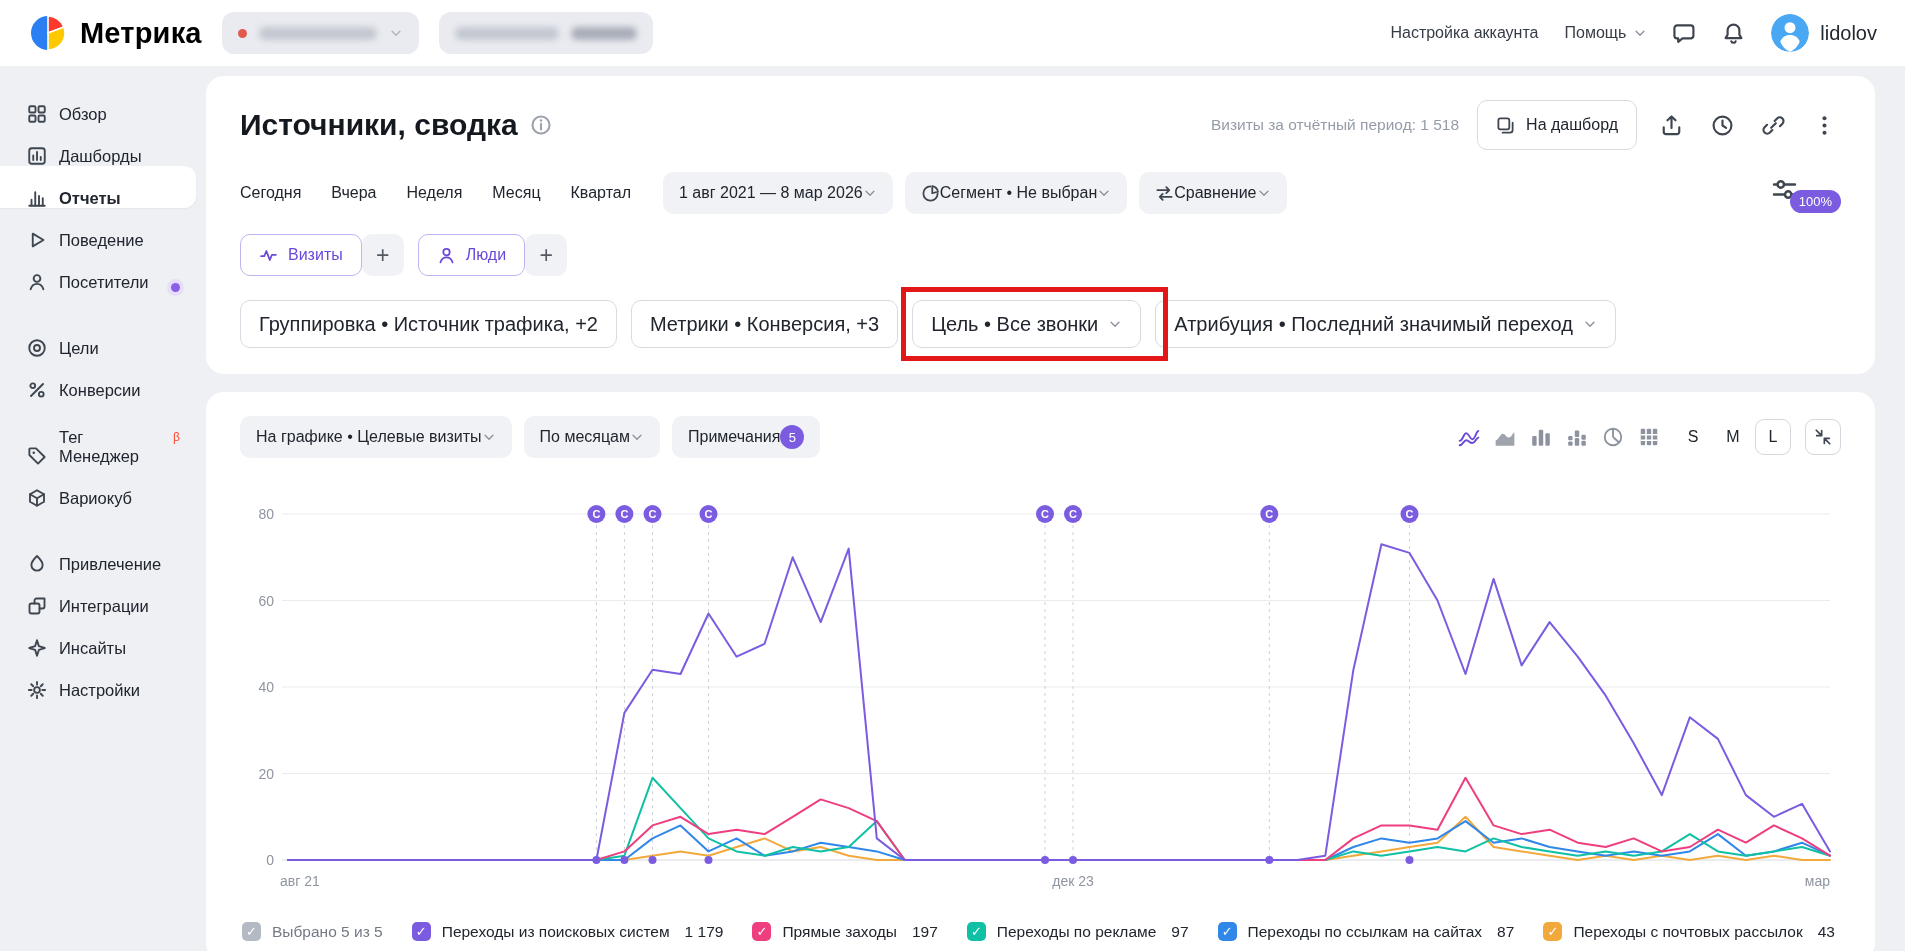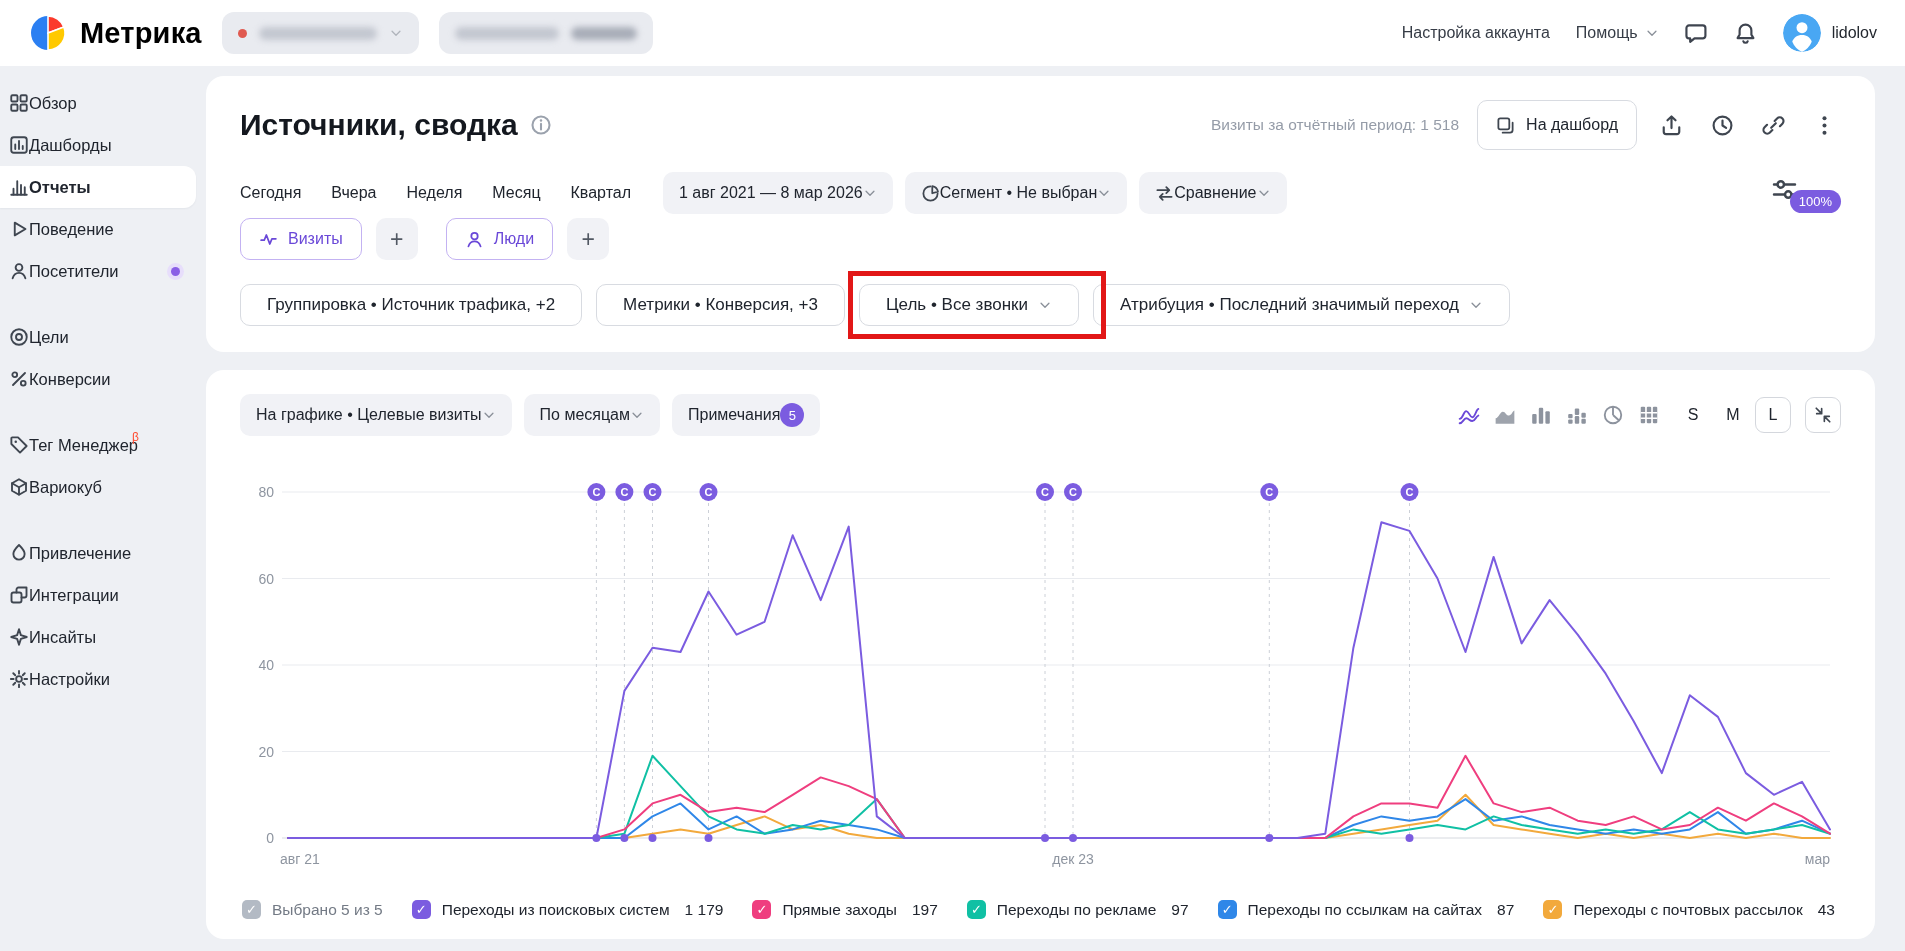--- a/index.html
+++ b/index.html
@@ -24,28 +24,28 @@
   .counter-pill .chev{opacity:.6}
   .blur-blob{height:13px;border-radius:7px;background:#c3c7d0;filter:blur(3px)}
   .b1{width:118px}.b2{width:104px}.b3{width:66px;background:#a8adb8}
   .red-dot{width:9px;height:9px;border-radius:50%;background:#e05a50;flex:none}
   .topbar-right{margin-left:auto;display:flex;align-items:center;gap:26px}
   .topbar-link{font-size:16px;color:#363c46;display:flex;align-items:center;gap:7px}
   .top-icon{width:23px;height:23px;color:#3e444f}
   .user{display:flex;align-items:center;gap:11px}
   .avatar{width:38px;height:38px;border-radius:50%;overflow:hidden;display:inline-flex}
   .avatar svg{width:100%;height:100%}
-  .username{font-size:16px;color:#23282f}
+  .username{font-size:20px;color:#23282f}
   .chev{width:14px;height:14px;color:#8a9099}
 
   
   .layout{display:flex;height:885px}
   .sidebar{width:196px;flex:none;padding-top:16px}
   .side-group{margin-bottom:24px}
-  .side-item{display:flex;align-items:center;height:42px;padding:0 16px 0 9px;font-size:16.5px;color:#20252e;position:relative}
+  .side-item{display:flex;align-items:flex-end;gap:12px;height:42px;padding:0 16px 0 27px;font-size:16.5px;color:#20252e;position:relative}
   .side-item.selected{background:#fff;border-radius:0 12px 12px 0;font-weight:bold;box-shadow:0 1px 2px rgba(20,30,50,.05)}
   .side-icon{width:20px;height:20px;color:#3f4650;flex:none}
   .beta{color:#ff4a2e;font-size:12px;align-self:flex-start;margin:6px 0 0 -6px}
   .side-dot{width:9px;height:9px;border-radius:50%;background:#8a5fe6;margin-left:auto;box-shadow:0 0 0 4px #e7defb}
 
   .content{flex:1;padding:10px 30px 16px 10px;display:flex;flex-direction:column;gap:18px}
   .card{background:#fff;border-radius:18px}
 
   
   .header-card{padding:24px 34px 26px}
@@ -60,28 +60,28 @@
 
   .period-row{margin-top:22px;gap:12px}
   .period-tabs{display:flex;align-items:center;gap:30px;margin-right:20px}
   .period-tab{font-size:16px;color:#20252e}
   .pill{display:flex;align-items:center;height:42px;padding:0 16px;background:#f1f2f6;border-radius:10px;font-size:16px;color:#20252e;white-space:nowrap}
   .picon{width:19px;height:19px;color:#3f4650;flex:none}
   .sampling{margin-left:auto;display:flex;align-items:flex-start}
   .sampling .picon{width:27px;height:27px;margin-top:2px}
   .sampling-badge{background:#7b5ce0;color:#fff;font-size:13px;font-weight:normal;padding:4px 9px;border-radius:12px;margin:16px 0 0 -8px}
 
-  .metric-row{margin-top:4px;gap:14px}
+  .metric-row{margin-top:20px;}
   .metric-chip{display:flex;align-items:center;gap:10px;height:42px;padding:0 18px;border:1.5px solid #c3b2f2;border-radius:10px;color:#6a48d8;font-size:16px;background:#fff}
   .metric-chip .picon{color:#6a48d8}
   .plus-btn{width:42px;height:42px;border-radius:10px;background:#f1f2f6;color:#525963;font-size:23px;display:flex;align-items:center;justify-content:center;margin-right:14px}
 
   .chips-row{margin-top:24px;gap:14px}
   .chip-wrap{position:relative;display:inline-flex}
-  .chip{display:flex;align-items:center;gap:10px;height:42px;padding:0 26px;border:1px solid #d8dbe1;border-radius:10px;font-size:17px;color:#20252e;background:#fff;white-space:nowrap}
+  .chip{display:flex;align-items:center;gap:10px;height:48px;padding:0 18px;border:1px solid #d8dbe1;border-radius:10px;font-size:20px;color:#20252e;background:#fff;white-space:nowrap}
   .red-box{position:absolute;top:-13px;bottom:-13px;left:-11px;right:-27px;border:5px solid #e21717;z-index:4;pointer-events:none}
 
   
   .chart-card{padding:24px 34px 14px;flex:1;display:flex;flex-direction:column}
   .chart-controls{gap:12px}
   .notes-badge{width:24px;height:24px;border-radius:50%;background:#7b5ce0;color:#fff;font-size:13px;display:flex;align-items:center;justify-content:center}
   .chart-right{margin-left:auto;display:flex;align-items:center;gap:4px}
   .ct-icon{width:36px;height:34px;padding:6px;color:#8d939e;border-radius:8px}
   .ct-icon.selected{color:#6a48d8}
   .size-btn{width:36px;height:36px;border-radius:9px;display:flex;align-items:center;justify-content:center;font-size:16px;color:#20252e;margin-left:4px}

